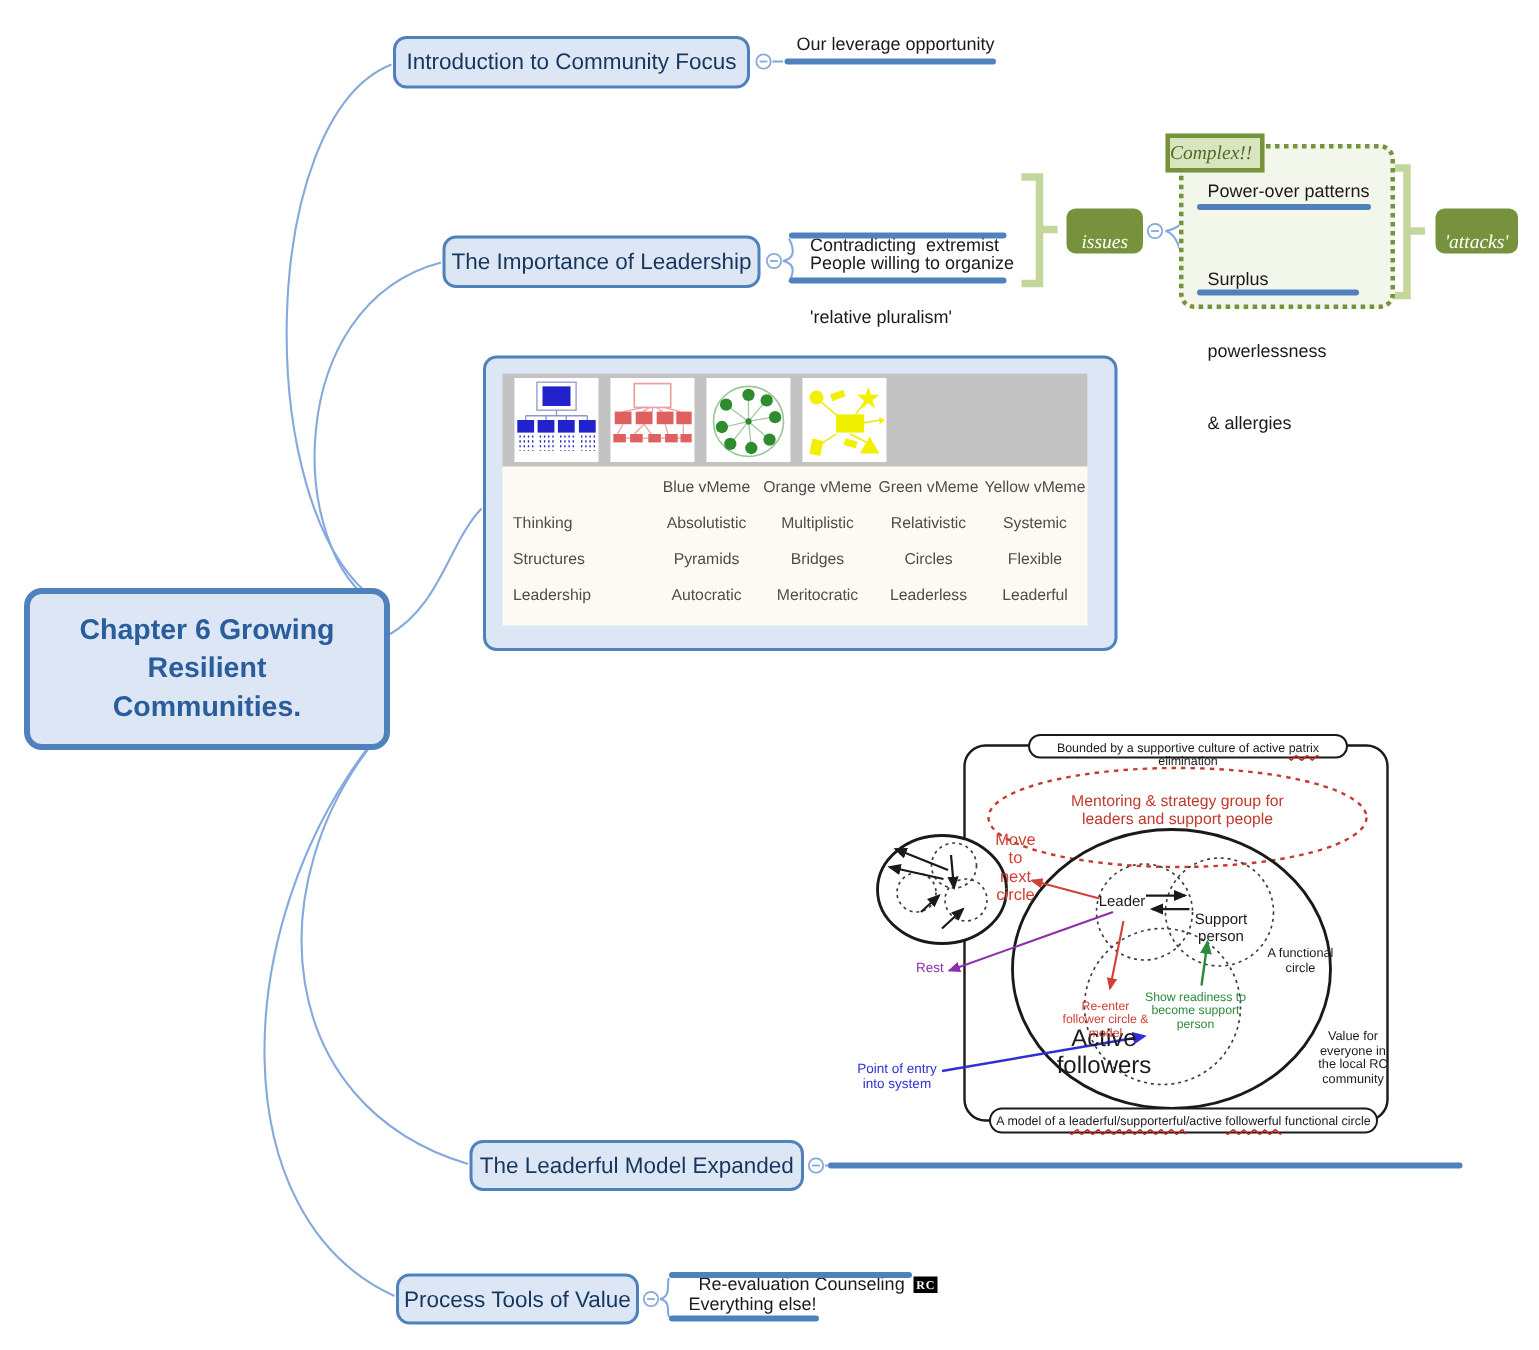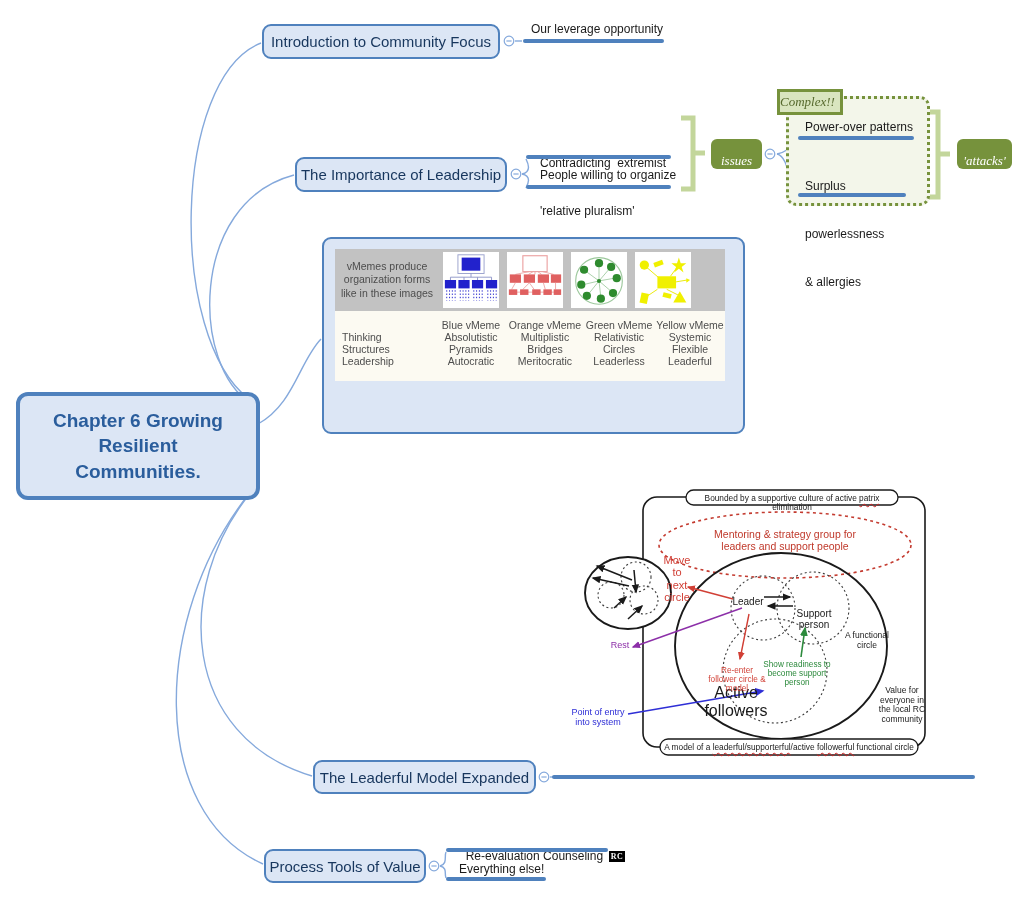--- a/index.html
+++ b/index.html
@@ -28,21 +28,21 @@
         font-family:"Liberation Serif",serif;font-style:italic;font-size:13px;color:#55682c;}
 
   
   .vmnode{position:absolute;background:#dce6f5;border:2px solid #4f81bd;border-radius:9px;
         box-sizing:border-box;padding:10px 0 0 11px;}
   .vmimg{width:390px;background:#fcfaf2;}
   .vmgray{display:flex;background:#c2c2c2;height:62px;align-items:center;}
   .vmcap{width:96px;margin-left:4px;font-size:10.5px;color:#4d4d4d;text-align:center;line-height:1.25;}
   .tile{width:56px;height:56px;background:#ffffff;margin-left:8px;}
   .vmtable{display:grid;grid-template-columns:100px 72px 76px 72px 70px;
-        font-size:10.5px;color:#4d4d4d;padding-top:8px;row-gap:0;padding-bottom:14px;}
+        font-size:10.5px;color:#4d4d4d;padding-top:8px;row-gap:12px;padding-bottom:14px;}
   .vmtable .c{text-align:center;}
   .vmtable .rl{text-align:left;padding-left:7px;}
   .vmtitle{width:400px;text-align:center;margin-top:9px;font-size:15px;color:#1f4e79;}
 
   
   .rcbox{display:inline-block;background:#000;color:#fff;font-family:"Liberation Serif",serif;
         font-weight:bold;font-size:8px;line-height:11px;width:16px;height:11px;text-align:center;
         margin-left:6px;vertical-align:1px;letter-spacing:.5px;}
 
   
@@ -149,21 +149,20 @@
 <div class="leaf" style="left:805px;top:146px;z-index:2">
   <div>Surplus</div>
   <div>powerlessness</div>
   <div>&amp; allergies</div>
 </div>
 <div class="uline" style="left:798px;top:193px;width:108px;z-index:2"></div>
 
 <div class="vmnode" style="left:322px;top:237px;width:423px;height:197px;z-index:2">
   <div class="vmimg">
     <div class="vmgray">
-      <div class="vmcap">vMemes produce organization forms like in these images</div>
       <div class="tile">
         <svg width="56" height="56" viewBox="0 0 60 60" style="position:static">
           <rect x="16" y="3" width="28" height="20" fill="none" stroke="#99a0cc" stroke-width="1"></rect>
           <rect x="20" y="6" width="20" height="14" fill="#2222cc"></rect>
           <path d="M30,23 V27 M8,27 H52 M8,27 V30 M22.5,27 V30 M37,27 V30 M52,27 V30" stroke="#8f96c8" stroke-width="1" fill="none"></path>
           <rect x="2" y="30" width="12" height="9" fill="#2222cc"></rect>
           <rect x="16.5" y="30" width="12" height="9" fill="#2222cc"></rect>
           <rect x="31" y="30" width="12" height="9" fill="#2222cc"></rect>
           <rect x="46" y="30" width="12" height="9" fill="#2222cc"></rect>
           <g stroke="#2222cc" stroke-width="1" stroke-dasharray="1.5,2">

